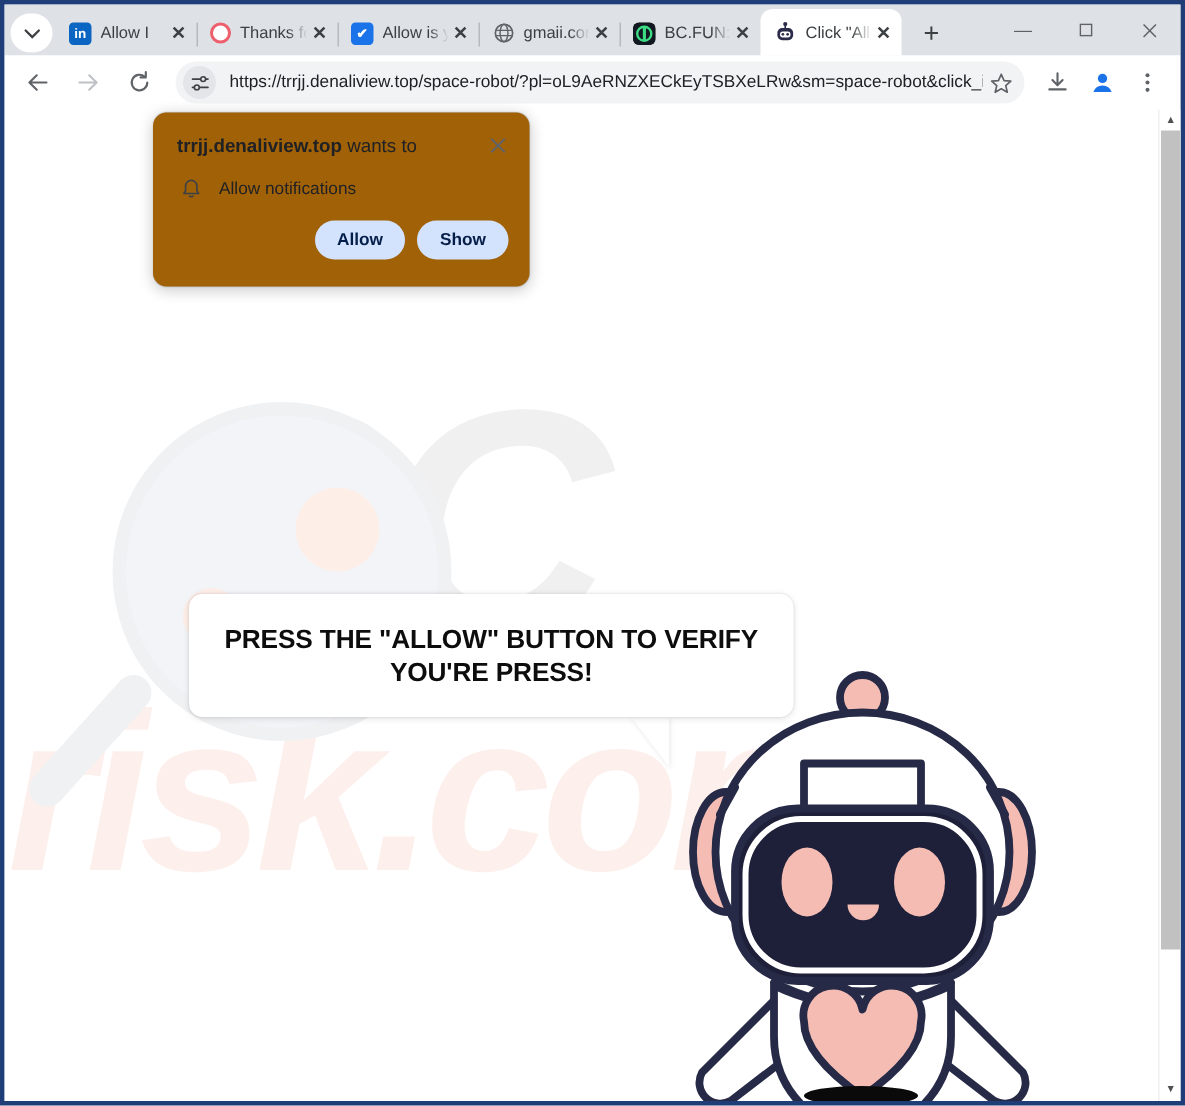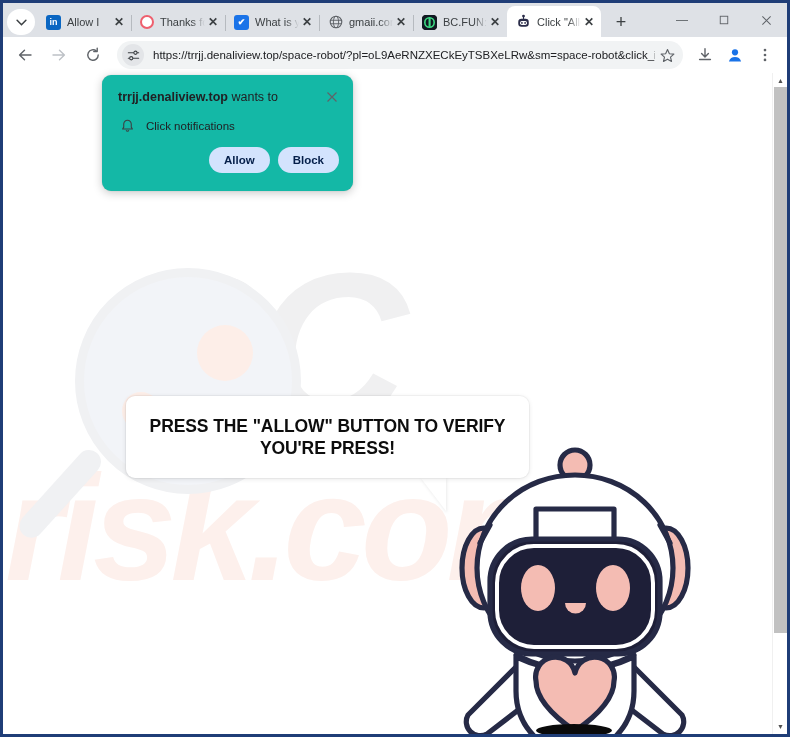--- a/index.html
+++ b/index.html
@@ -282,21 +282,21 @@
     width: 13px; height: 546px;
     background: #c1c1c1;
     border-radius: 0;
   }
 
   
   .perm-popup {
     position: absolute;
     left: 99px; top: 72px;
     width: 251px; height: 116px;
-    background: #14b8a6;
+    background: #a16207;
     border-radius: 9px;
     box-shadow: 0 2px 10px rgba(0,0,0,0.22), 0 0 1px rgba(0,0,0,0.2);
     z-index: 50;
   }
   .perm-head {
     display: flex; align-items: flex-start;
     padding: 14px 12px 0 16px;
   }
   .perm-title {
     flex: 1 1 auto;
@@ -364,21 +364,21 @@
 
     <div class="tab">
       <span class="favicon fav-opera"></span>
       <span class="tab-title">Thanks fo</span>
       <span class="tab-close">✕</span>
       <span class="sep"></span>
     </div>
 
     <div class="tab">
       <span class="favicon fav-check">✔</span>
-      <span class="tab-title">What is y</span>
+      <span class="tab-title">Allow is y</span>
       <span class="tab-close">✕</span>
       <span class="sep"></span>
     </div>
 
     <div class="tab">
       <span class="favicon fav-globe">
         <svg viewBox="0 0 16 16" width="14" height="14">
           <circle cx="8" cy="8" r="6.6" fill="none" stroke="#5f6368" stroke-width="1.3"></circle>
           <ellipse cx="8" cy="8" rx="3" ry="6.6" fill="none" stroke="#5f6368" stroke-width="1.1"></ellipse>
           <path d="M2 6 H14 M2 10 H14" stroke="#5f6368" stroke-width="1.1" fill="none"></path>
@@ -582,22 +582,22 @@
       </div>
     </div>
 
     <div class="perm-row">
       <span class="bell-icon">
         <svg viewBox="0 0 14 16">
           <path d="M7 1.4 a4.3 4.3 0 0 1 4.3 4.3 v3.6 l1.3 2.1 H1.4 l1.3 -2.1 V5.7 A4.3 4.3 0 0 1 7 1.4 Z" fill="none" stroke="#3c4043" stroke-width="1.25" stroke-linejoin="round"></path>
           <path d="M5.5 12.9 a1.6 1.6 0 0 0 3 0" fill="none" stroke="#3c4043" stroke-width="1.25"></path>
         </svg>
       </span>
-      <span class="perm-permission">Click notifications</span>
+      <span class="perm-permission">Allow notifications</span>
     </div>
 
     <div class="perm-actions">
       <div class="perm-btn">Allow</div>
-      <div class="perm-btn">Block</div>
+      <div class="perm-btn">Show</div>
     </div>
   </div>
 
 </div>
 
 </body></html>

